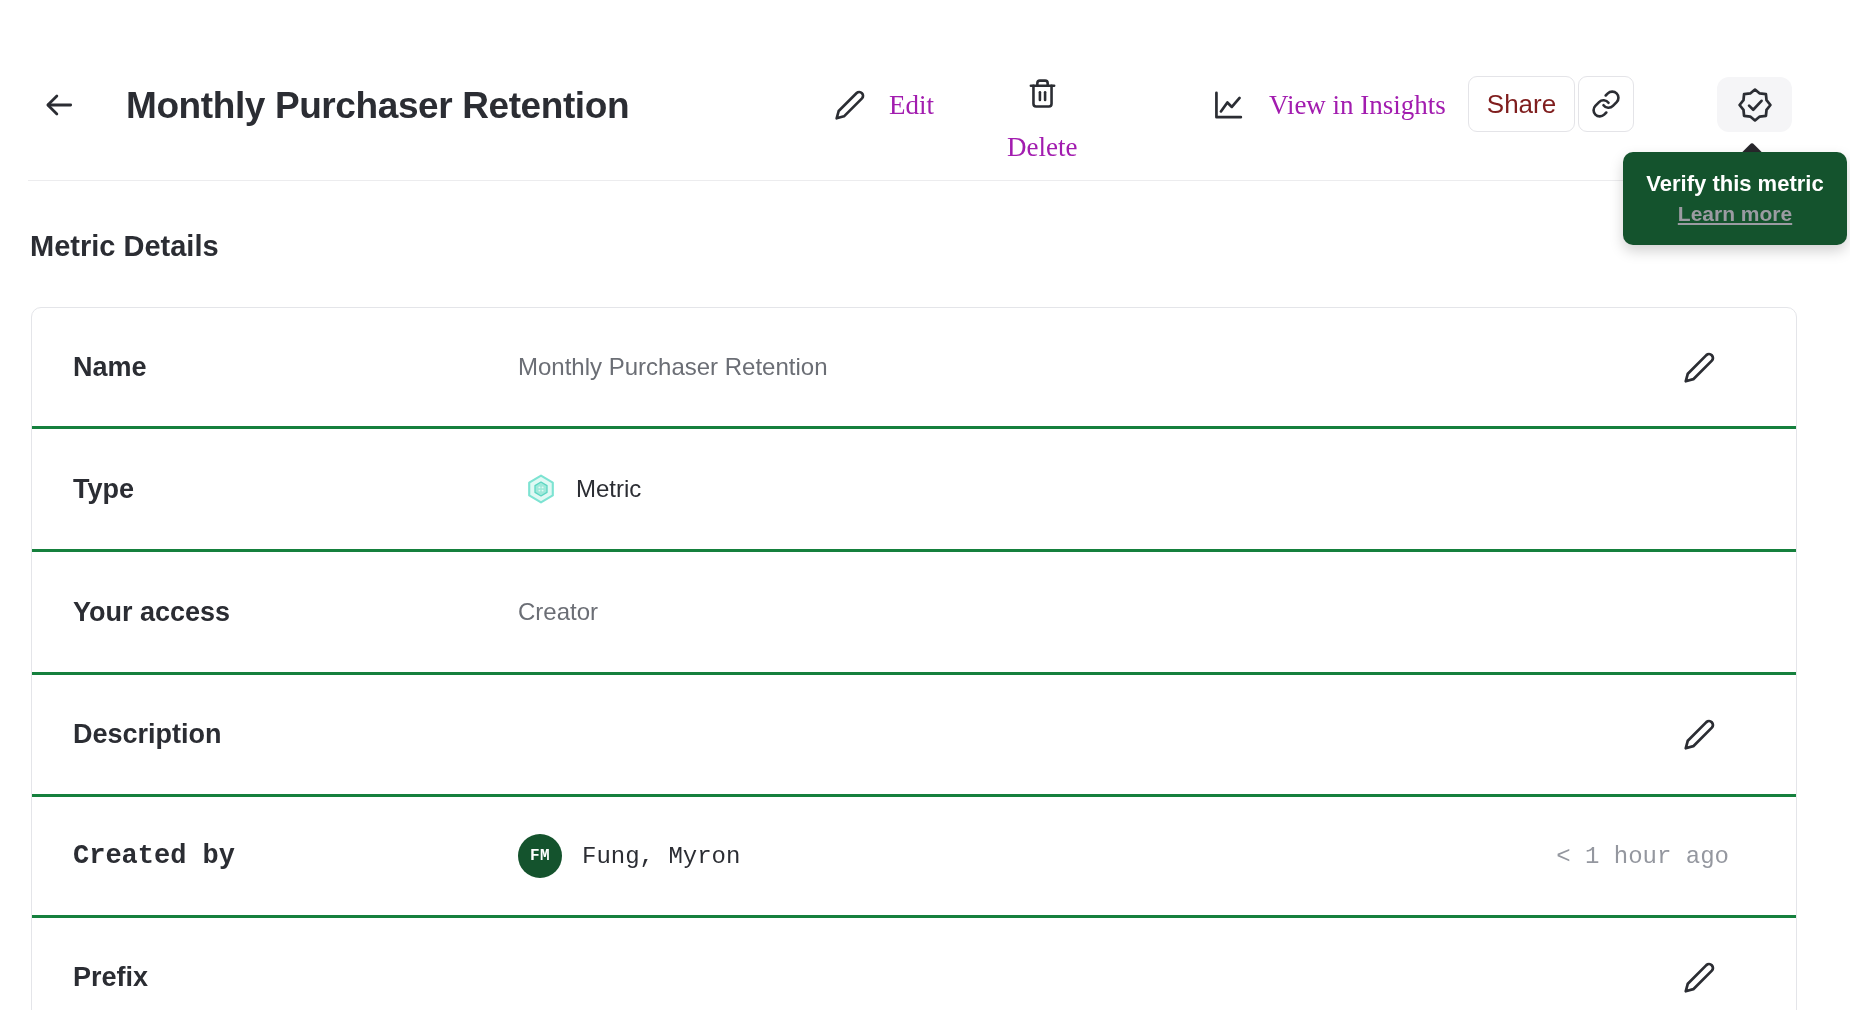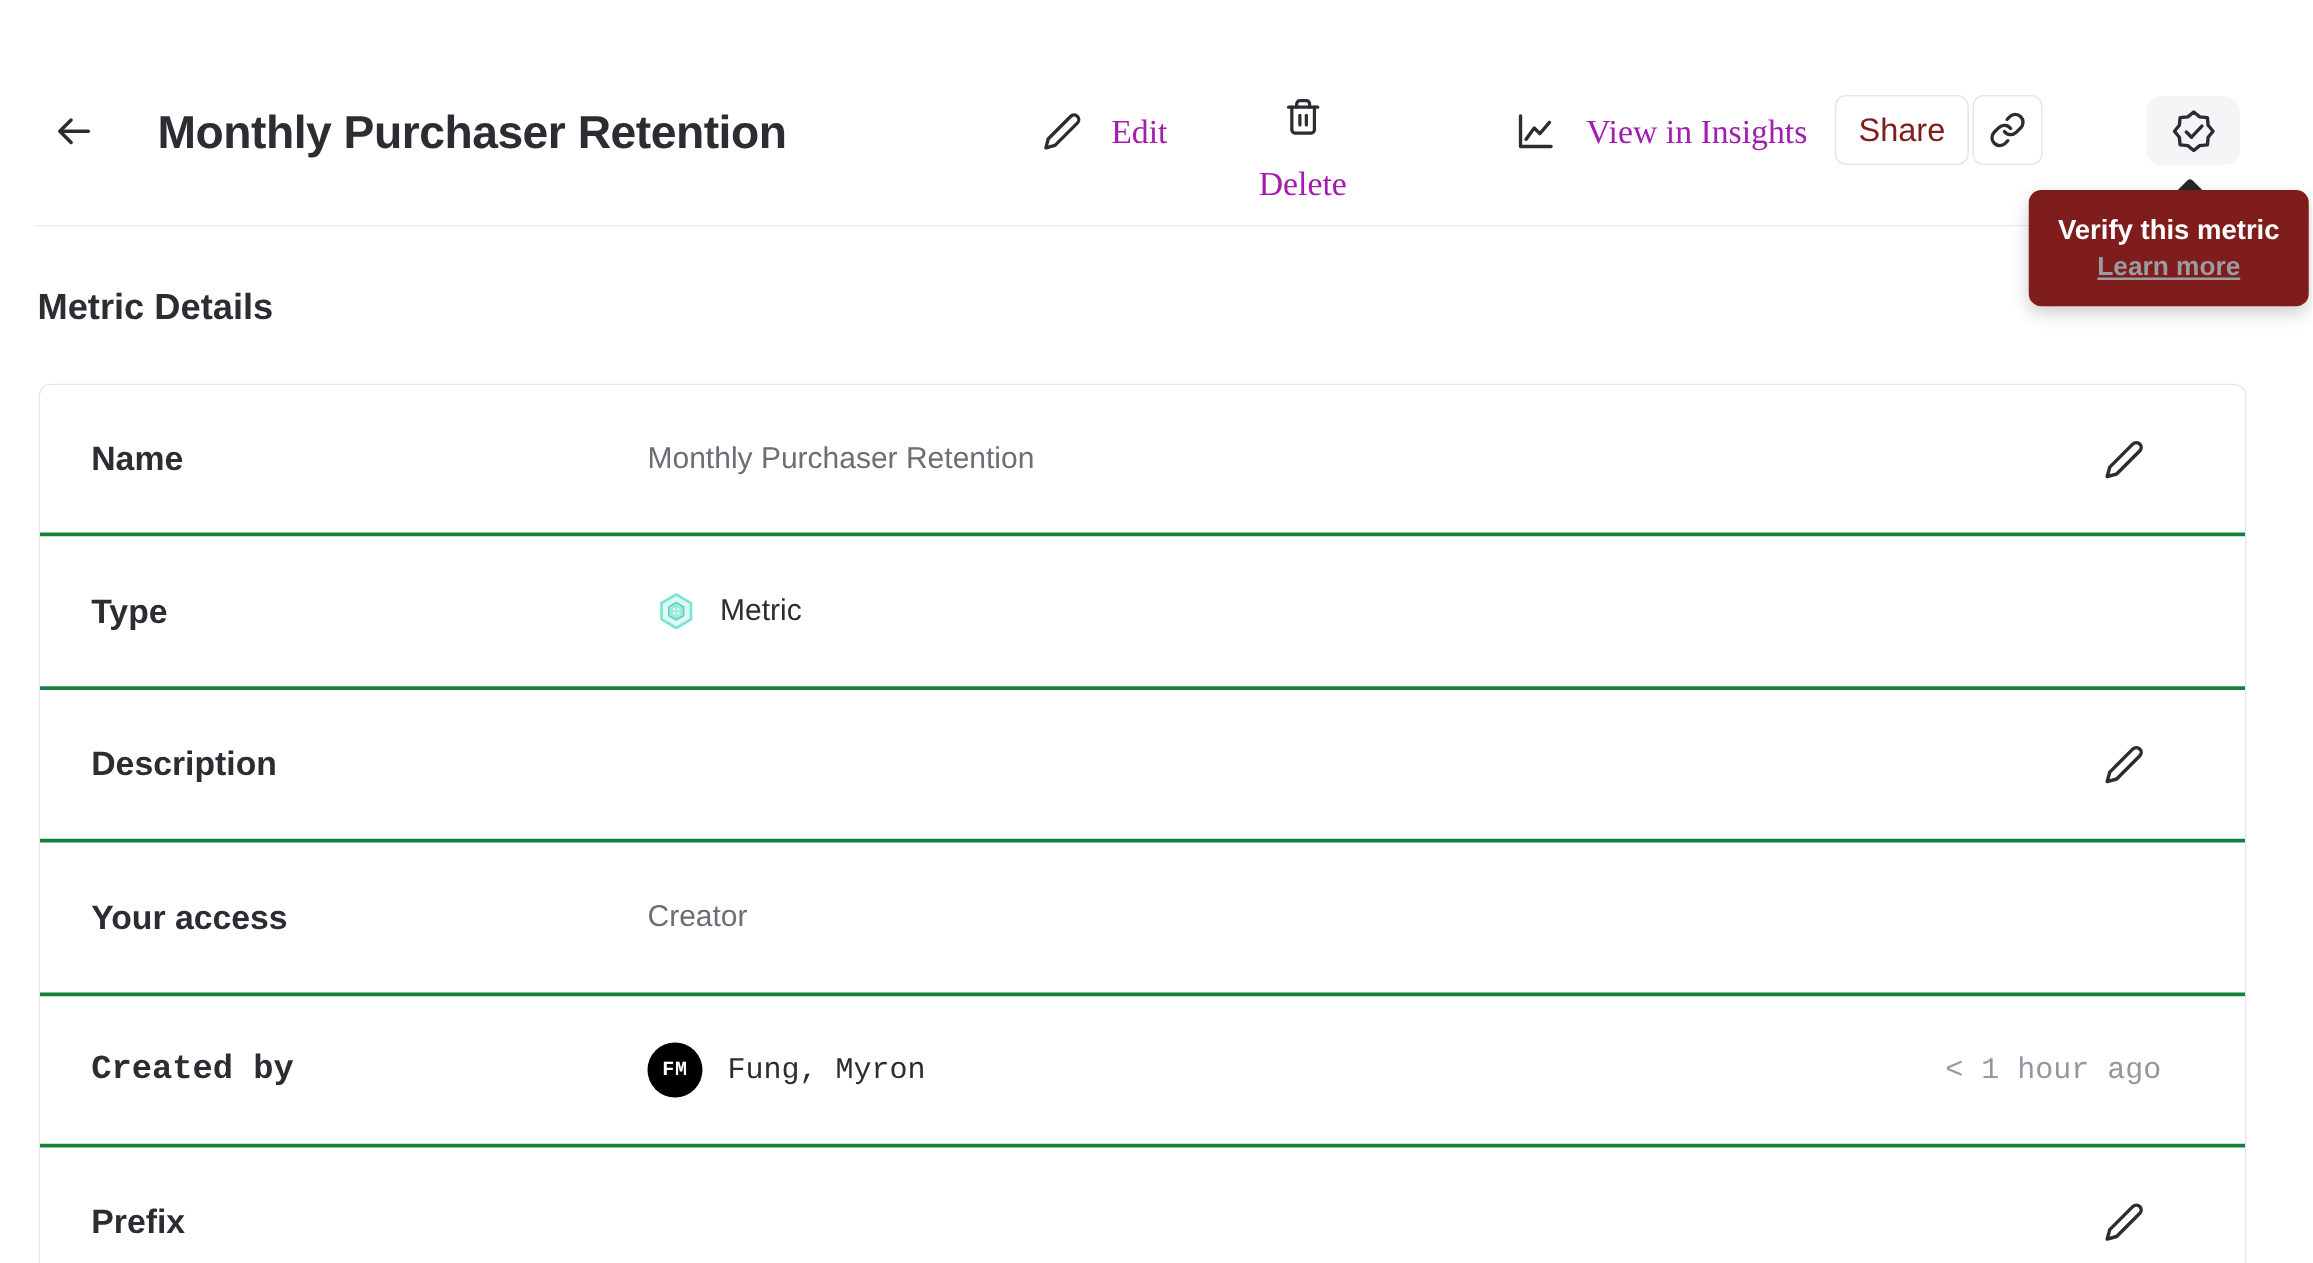--- a/index.html
+++ b/index.html
@@ -47,21 +47,21 @@
     background: #ececee;
   }
 
   
   .tooltip-caret {
     position: absolute; left: 1743px; top: 146px; width: 18px; height: 18px;
     background: #28272c; border-radius: 3px; transform: rotate(45deg);
   }
   .verify-tooltip {
     position: absolute; left: 1623px; top: 152px; width: 224px; height: 93px;
-    background: #7f1d1d; border-radius: 10px;
+    background: #14532d; border-radius: 10px;
     display: flex; flex-direction: column; align-items: center; justify-content: center;
     gap: 5px; box-shadow: 0 6px 14px rgba(0,0,0,0.18);
   }
   .verify-tooltip .tt-title { color: #ffffff; font-size: 22px; font-weight: 700; white-space: nowrap; }
   .verify-tooltip .tt-link { color: #9b9ba2; font-size: 21px; font-weight: 600; text-decoration: underline; cursor: pointer; }
 
   
   .section-title {
     position: absolute; left: 30px; top: 230px;
     font-size: 29px; font-weight: 700; color: #2b2d33;
@@ -96,21 +96,21 @@
     position: absolute; left: 1645px; top: 50%; transform: translateY(-50%);
     width: 44px; height: 44px; display: flex; align-items: center; justify-content: center;
     background: none; border: none; cursor: pointer;
   }
   .timestamp {
     position: absolute; right: 67px; top: 0; height: 100%;
     display: flex; align-items: center;
     font-size: 24px; color: #94979f; white-space: nowrap;
   }
   .avatar {
-    width: 44px; height: 44px; border-radius: 50%; background: #000000;
+    width: 44px; height: 44px; border-radius: 50%; background: #14532d;
     display: flex; align-items: center; justify-content: center;
     color: #ffffff; font-size: 16px; font-weight: 700; letter-spacing: 0.5px;
     flex: 0 0 auto;
   }
   .icon { display: block; }
 </style>
 </head>
 <body>
 <div id="app">
 
@@ -212,35 +212,35 @@
             <circle cx="12.5" cy="12.5" r="0.9" fill="#e0f9f4"></circle>
             <circle cx="15.5" cy="12.5" r="0.9" fill="#e0f9f4"></circle>
             <circle cx="12.5" cy="15.5" r="0.9" fill="#e0f9f4"></circle>
             <circle cx="15.5" cy="15.5" r="0.9" fill="#e0f9f4"></circle>
           </svg>
         </span>
         <span>Metric</span>
       </span>
     </div>
 
+    <div class="row r-access">
+      <span class="row-label">Your access</span>
+      <span class="row-value">Creator</span>
+    </div>
+
     <div class="row r-desc">
       <span class="row-label">Description</span>
       <span class="row-value"></span>
       <button class="pencil-btn">
         <span>
           <svg class="icon" width="33" height="33" viewBox="0 0 24 24" fill="none" stroke="#2b2d33" stroke-width="2" stroke-linecap="round" stroke-linejoin="round">
             <path d="M17 3a2.83 2.83 0 0 1 4 4L7.5 20.5 2 22l1.5-5.5L17 3z"></path>
           </svg>
         </span>
       </button>
-    </div>
-
-    <div class="row r-access">
-      <span class="row-label">Your access</span>
-      <span class="row-value">Creator</span>
     </div>
 
     <div class="row r-created">
       <span class="row-label">Created by</span>
       <span class="row-value dark">
         <span class="avatar">
           <span>FM</span>
         </span>
         <span>Fung, Myron</span>
       </span>

